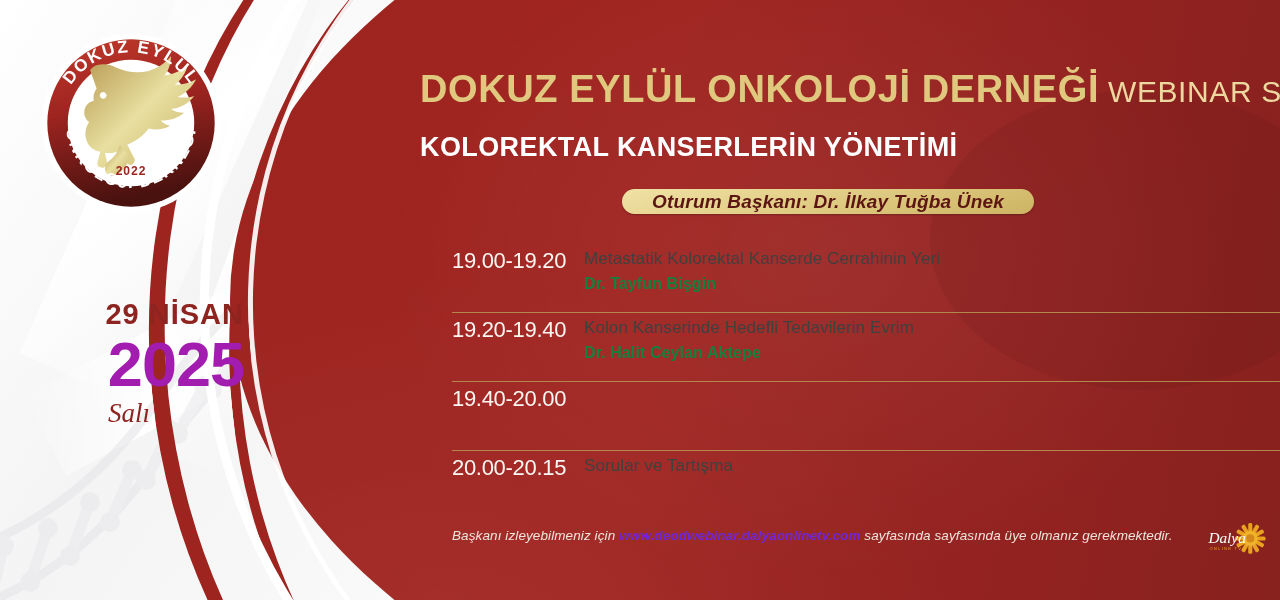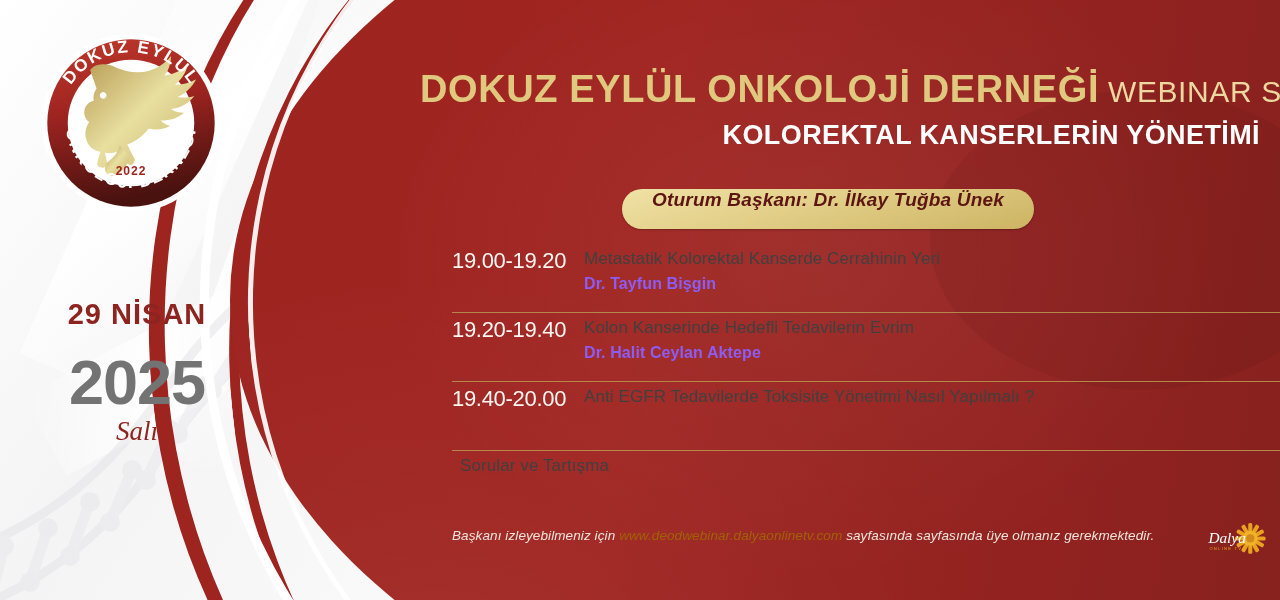--- a/index.html
+++ b/index.html
@@ -43,53 +43,53 @@
 
   
   .blob{position:absolute;border-radius:50%;background:rgba(0,0,0,.05);}
   .blob1{left:700px;top:300px;width:420px;height:300px;}
   .blob2{left:1010px;top:-60px;width:420px;height:300px;}
 
   
   .logo{position:absolute;left:38px;top:30px;width:186px;height:186px;}
 
   
-  .date-block{position:absolute;left:22px;top:300px;width:230px;text-align:center;color:#8E2420;}
+  .date-block{position:absolute;left:14px;top:300px;width:230px;text-align:right;color:#8E2420;}
   .date-day{font-size:29px;font-weight:700;letter-spacing:1px;line-height:1;color:#8E2420;}
-  .date-year{font-size:63px;font-weight:700;letter-spacing:-1px;line-height:1.05;margin-top:20px;color:#737373;}
+  .date-year{font-size:63px;font-weight:700;letter-spacing:-1px;line-height:1.05;margin-top:2px;color:#a21caf;}
   .date-wd{margin-top:-4px;height:40px;}
 
   
   .title-row{position:absolute;left:420px;top:68px;width:840px;text-align:center;white-space:nowrap;}
   .t-bold{font-size:38px;font-weight:700;letter-spacing:.6px;color:#E0C97E;}
   .t-light{font-size:30px;font-weight:400;letter-spacing:.6px;color:#EDD9A0;}
-  .subtitle{position:absolute;left:420px;top:120px;width:840px;text-align:right;
+  .subtitle{position:absolute;left:420px;top:132px;width:840px;text-align:left;
     font-size:27px;font-weight:700;letter-spacing:.4px;color:#ffffff;white-space:nowrap;}
 
   
-  .chair{position:absolute;left:622px;top:189px;height:40px;padding:0 30px;
-    display:flex;justify-content:center;border-radius:22px;
+  .chair{position:absolute;left:622px;top:189px;height:25px;padding:0 30px;
+    display:flex;align-items:center;justify-content:center;border-radius:22px;
     background:linear-gradient(165deg,#F0E2A6 0%,#E3D08A 40%,#CDB463 100%);
     box-shadow:0 1px 2px rgba(0,0,0,.25);}
   .chair span{font-size:19px;font-weight:700;font-style:italic;color:#5C1512;letter-spacing:.2px;white-space:nowrap;}
 
   
   .schedule{position:absolute;left:452px;top:244px;width:828px;}
   .row{display:flex;align-items:flex-start;min-height:60px;padding:4px 0;}
   .row .time{width:124px;flex:0 0 124px;font-size:22px;font-weight:400;color:#FAF6F2;letter-spacing:-.3px;white-space:nowrap;}
   .row .info{padding-left:8px;}
   .row .topic{font-size:17px;font-weight:400;color:#404040;line-height:1.35;letter-spacing:.1px;}
-  .row .speaker{font-size:16px;font-weight:700;color:#8b5cf6;line-height:1.4;margin-top:2px;letter-spacing:.1px;}
+  .row .speaker{font-size:16px;font-weight:700;color:#15803d;line-height:1.4;margin-top:2px;letter-spacing:.1px;}
   .divider{height:1px;width:828px;background:#B5874A;}
   .row-last .time{}
 
   
   .footer{position:absolute;left:452px;top:528px;width:828px;display:flex;align-items:center;}
   .footer-text{font-size:13.5px;font-style:italic;color:#EFE4DC;letter-spacing:.1px;white-space:nowrap;}
-  .footer-text b{color:#a16207;font-weight:400;font-style:italic;}
+  .footer-text b{color:#6d28d9;font-weight:700;font-style:italic;}
   .dalya{position:absolute;left:1206px;top:518px;width:62px;height:48px;}
 </style>
 </head>
 <body>
 
 <div class="banner">
 
   <div class="left-bg">
     <div class="soft-streak streak1"></div>
     <div class="soft-streak streak2"></div>
@@ -208,26 +208,26 @@
       <div class="info">
         <div class="topic">Kolon Kanserinde Hedefli Tedavilerin Evrim</div>
         <div class="speaker">Dr. Halit Ceylan Aktepe</div>
       </div>
     </div>
     <div class="divider"></div>
 
     <div class="row">
       <div class="time">19.40-20.00</div>
       <div class="info">
-        <div class="topic">Anti EGFR Tedavilerde Toksisite Yönetimi Nasıl Yapılmalı ?</div>
       </div>
     </div>
     <div class="divider"></div>
 
     <div class="row row-last">
+      <div class="time">20.00-20.15</div>
       <div class="info">
         <div class="topic">Sorular ve Tartışma</div>
       </div>
     </div>
 
   </div>
 
   <div class="footer">
     <div class="footer-text"><span>Başkanı izleyebilmeniz için </span><b>www.deodwebinar.dalyaonlinetv.com</b><span> sayfasında sayfasında üye olmanız gerekmektedir.</span></div>
   </div>

